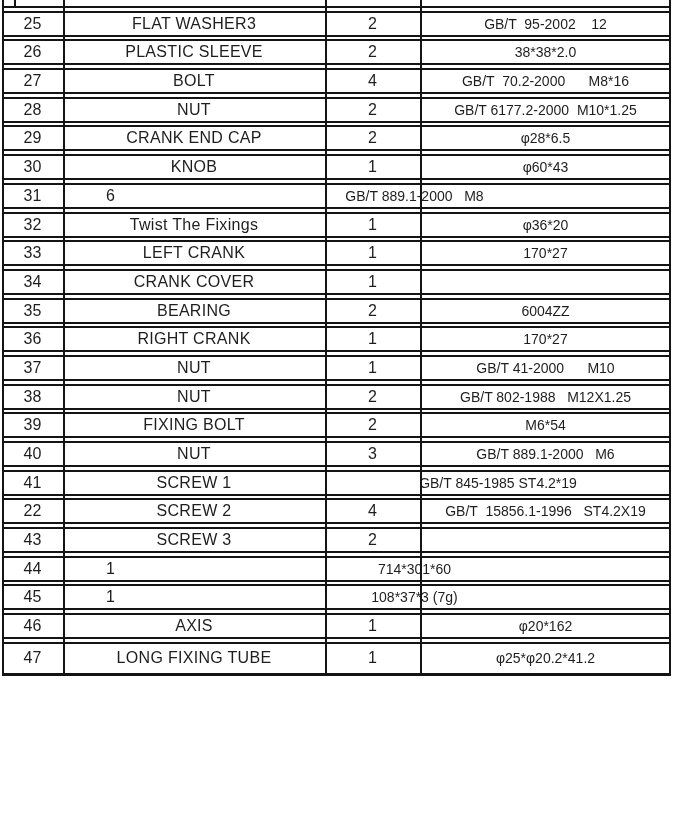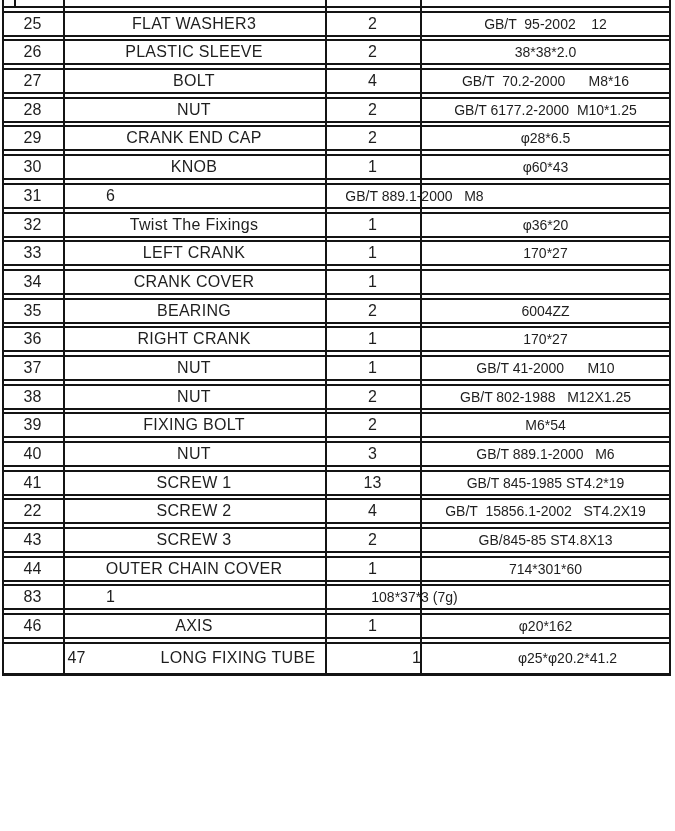--- a/index.html
+++ b/index.html
@@ -53,21 +53,20 @@
     box-sizing: border-box;
     height: 26px;
     margin-top: 2.7px;
     border-top: 2px solid #141414;
     border-bottom: 2px solid #141414;
     background: #ffffff;
   }
   .row:last-child {
     border-bottom-width: 3px;
     height: 34px;
-    padding-left: 44px;
   }
   .cell {
     display: flex;
     align-items: center;
     justify-content: center;
     box-sizing: border-box;
     font-size: 16px;
     line-height: 1;
     overflow: hidden;
   }
@@ -197,47 +196,44 @@
   <div class="row">
     <div class="cell c-no">40</div>
     <div class="cell c-name">NUT</div>
     <div class="cell c-qty">3</div>
     <div class="cell c-spec">GB/T 889.1-2000   M6</div>
   </div>
 
   <div class="row">
     <div class="cell c-no">41</div>
     <div class="cell c-name">SCREW 1</div>
-    <div class="cell c-qty">13</div>
     <div class="cell c-spec">GB/T 845-1985 ST4.2*19</div>
   </div>
 
   <div class="row">
     <div class="cell c-no">22</div>
     <div class="cell c-name">SCREW 2</div>
     <div class="cell c-qty">4</div>
-    <div class="cell c-spec">GB/T  15856.1-2002   ST4.2X19</div>
+    <div class="cell c-spec">GB/T  15856.1-1996   ST4.2X19</div>
   </div>
 
   <div class="row">
     <div class="cell c-no">43</div>
     <div class="cell c-name">SCREW 3</div>
     <div class="cell c-qty">2</div>
-    <div class="cell c-spec">GB/845-85 ST4.8X13</div>
   </div>
 
   <div class="row">
     <div class="cell c-no">44</div>
-    <div class="cell c-name">OUTER CHAIN COVER</div>
     <div class="cell c-qty">1</div>
     <div class="cell c-spec">714*301*60</div>
   </div>
 
   <div class="row">
-    <div class="cell c-no">83</div>
+    <div class="cell c-no">45</div>
     <div class="cell c-qty">1</div>
     <div class="cell c-spec">108*37*3 (7g)</div>
   </div>
 
   <div class="row">
     <div class="cell c-no">46</div>
     <div class="cell c-name">AXIS</div>
     <div class="cell c-qty">1</div>
     <div class="cell c-spec">φ20*162</div>
   </div>

